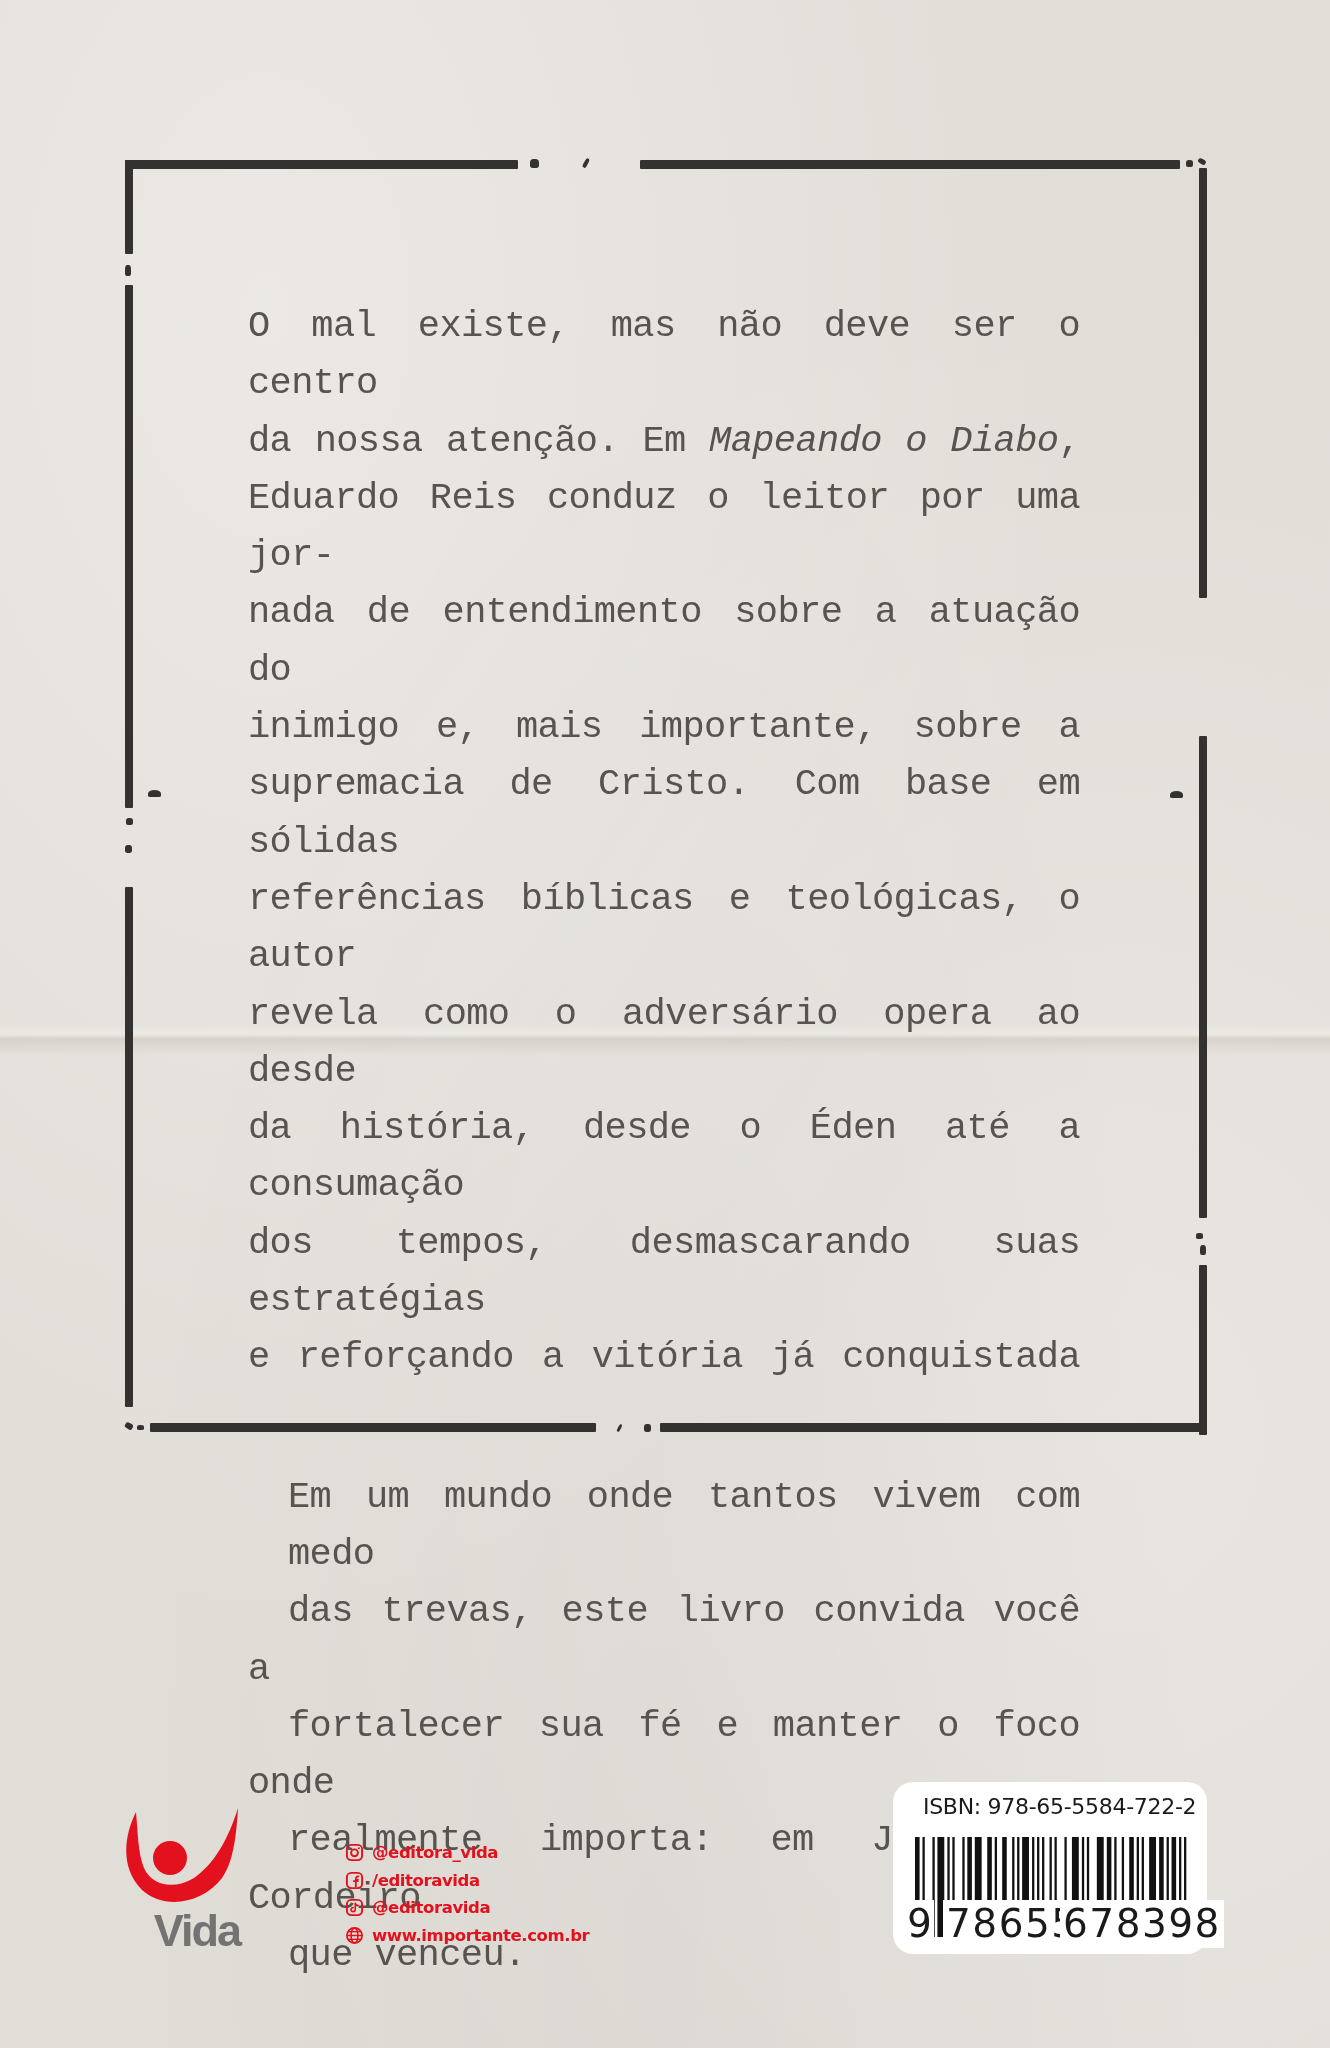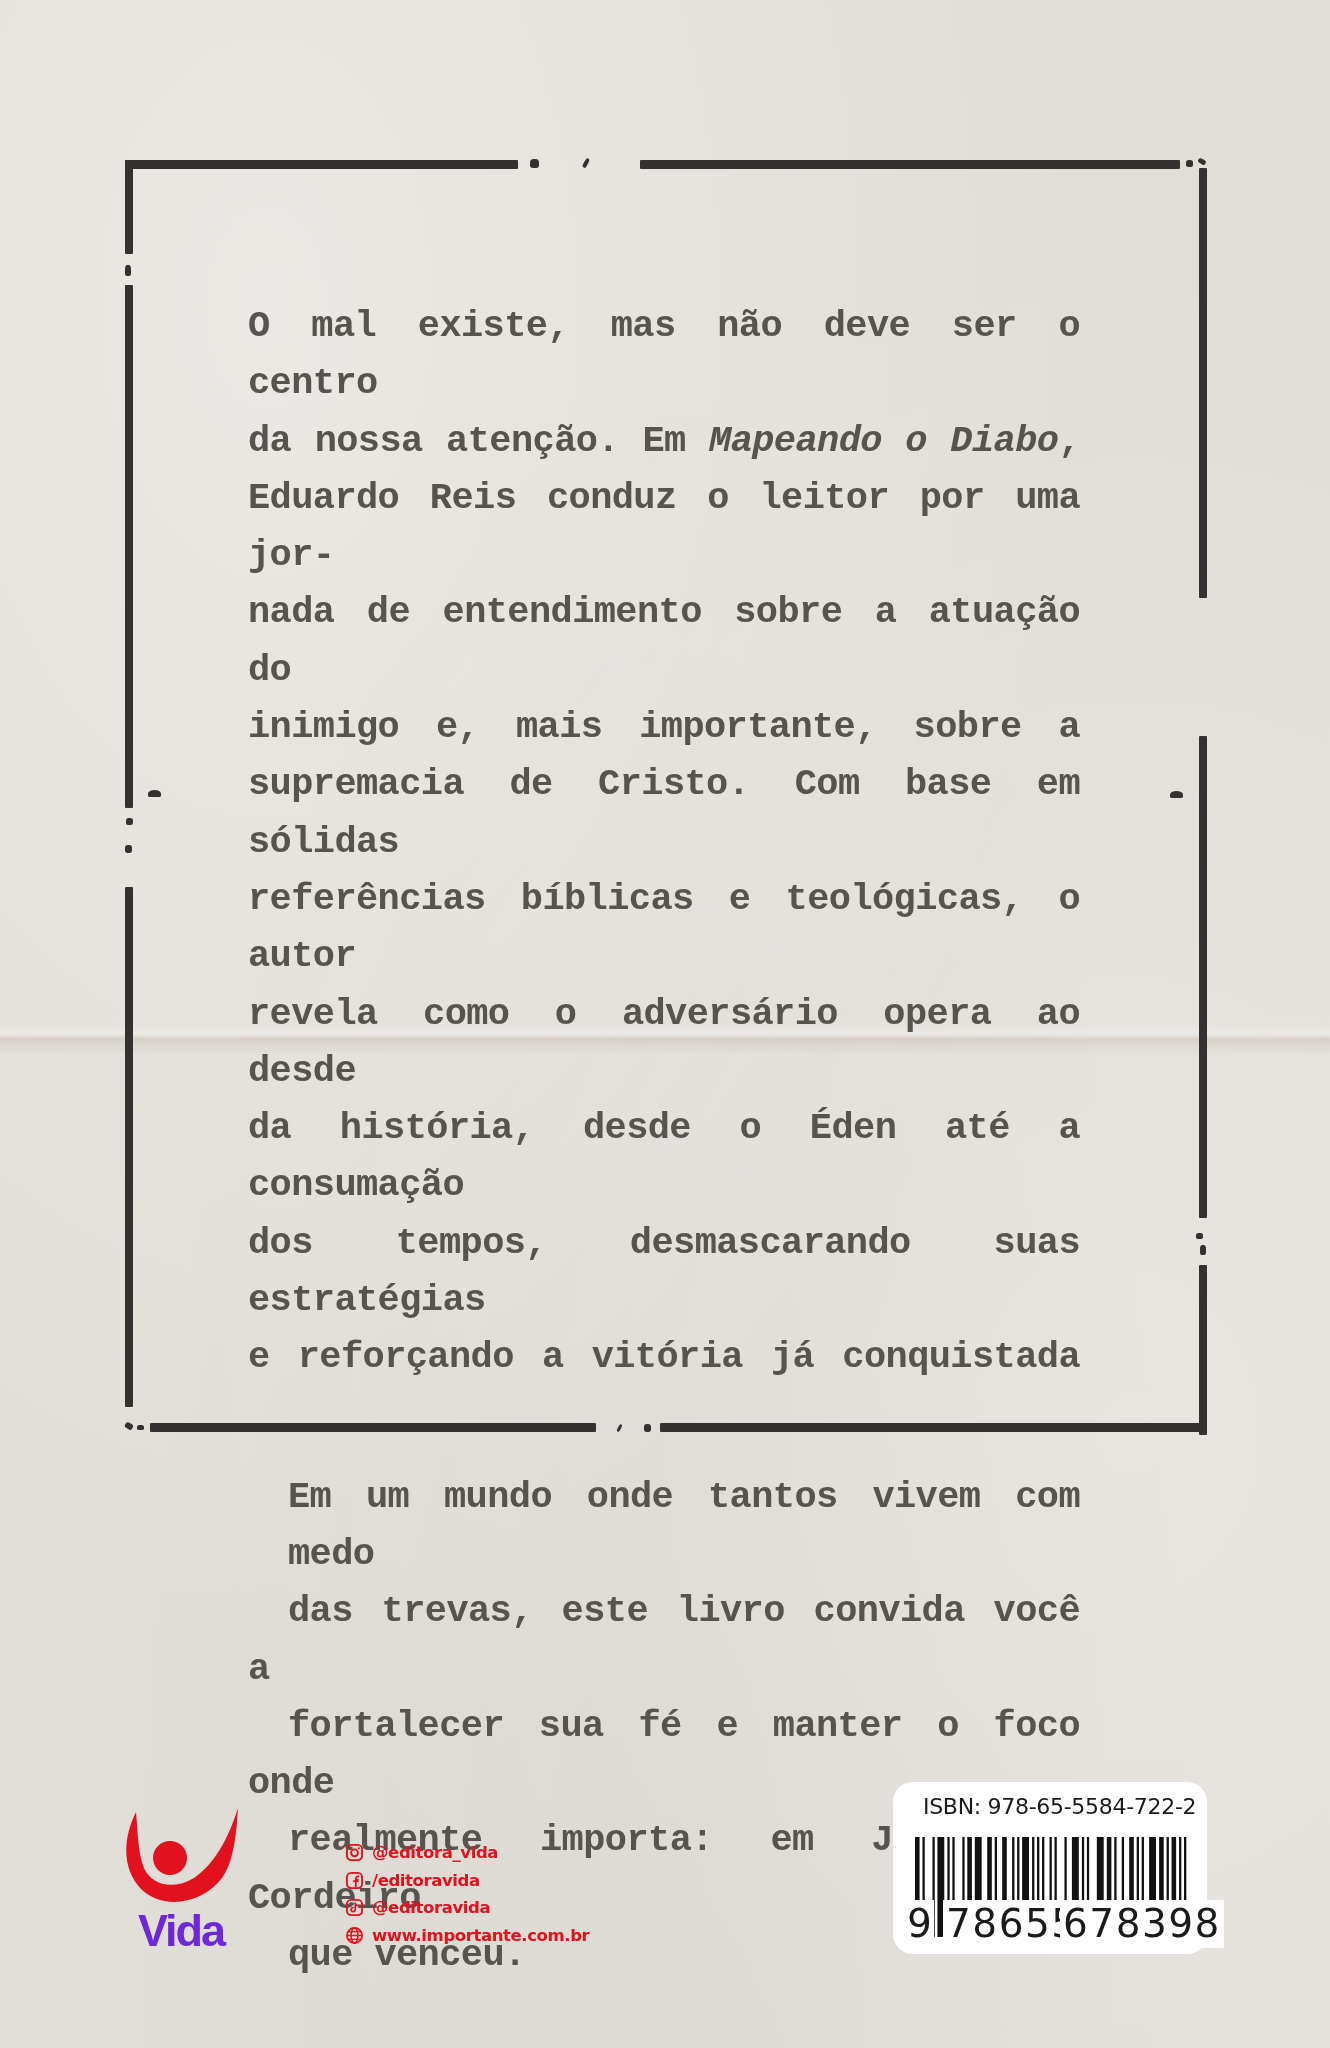--- a/index.html
+++ b/index.html
@@ -49,21 +49,20 @@
       left: 248px;
       top: 298px;
       width: 832px;
       font-family: "Liberation Mono", "DejaVu Sans Mono", monospace;
       font-size: 37px;
       line-height: 57.3px;
       color: #57534f;
       text-align: justify;
       hyphens: manual;
       letter-spacing: -0.6px;
-      font-weight: bold;
     }
     .copy p {
       margin: 0;
     }
     .copy p.p2 {
       margin-top: 82px;
       text-indent: 40px;
     }
     .copy em {
       font-style: italic;
@@ -84,26 +83,26 @@
       left: 122px;
       top: 1806px;
       width: 118px;
       height: 150px;
     }
     .logo-word {
       position: absolute;
       left: 0;
       top: 100px;
       width: 118px;
-      text-align: center;
+      text-align: right;
       font-family: "Liberation Sans", sans-serif;
       font-weight: bold;
       font-size: 45px;
       letter-spacing: -2px;
-      color: #6d28d9;
+      color: #737373;
       line-height: 50px;
     }
 
     
     .social {
       position: absolute;
       left: 345px;
       top: 1843px;
       width: 300px;
     }

